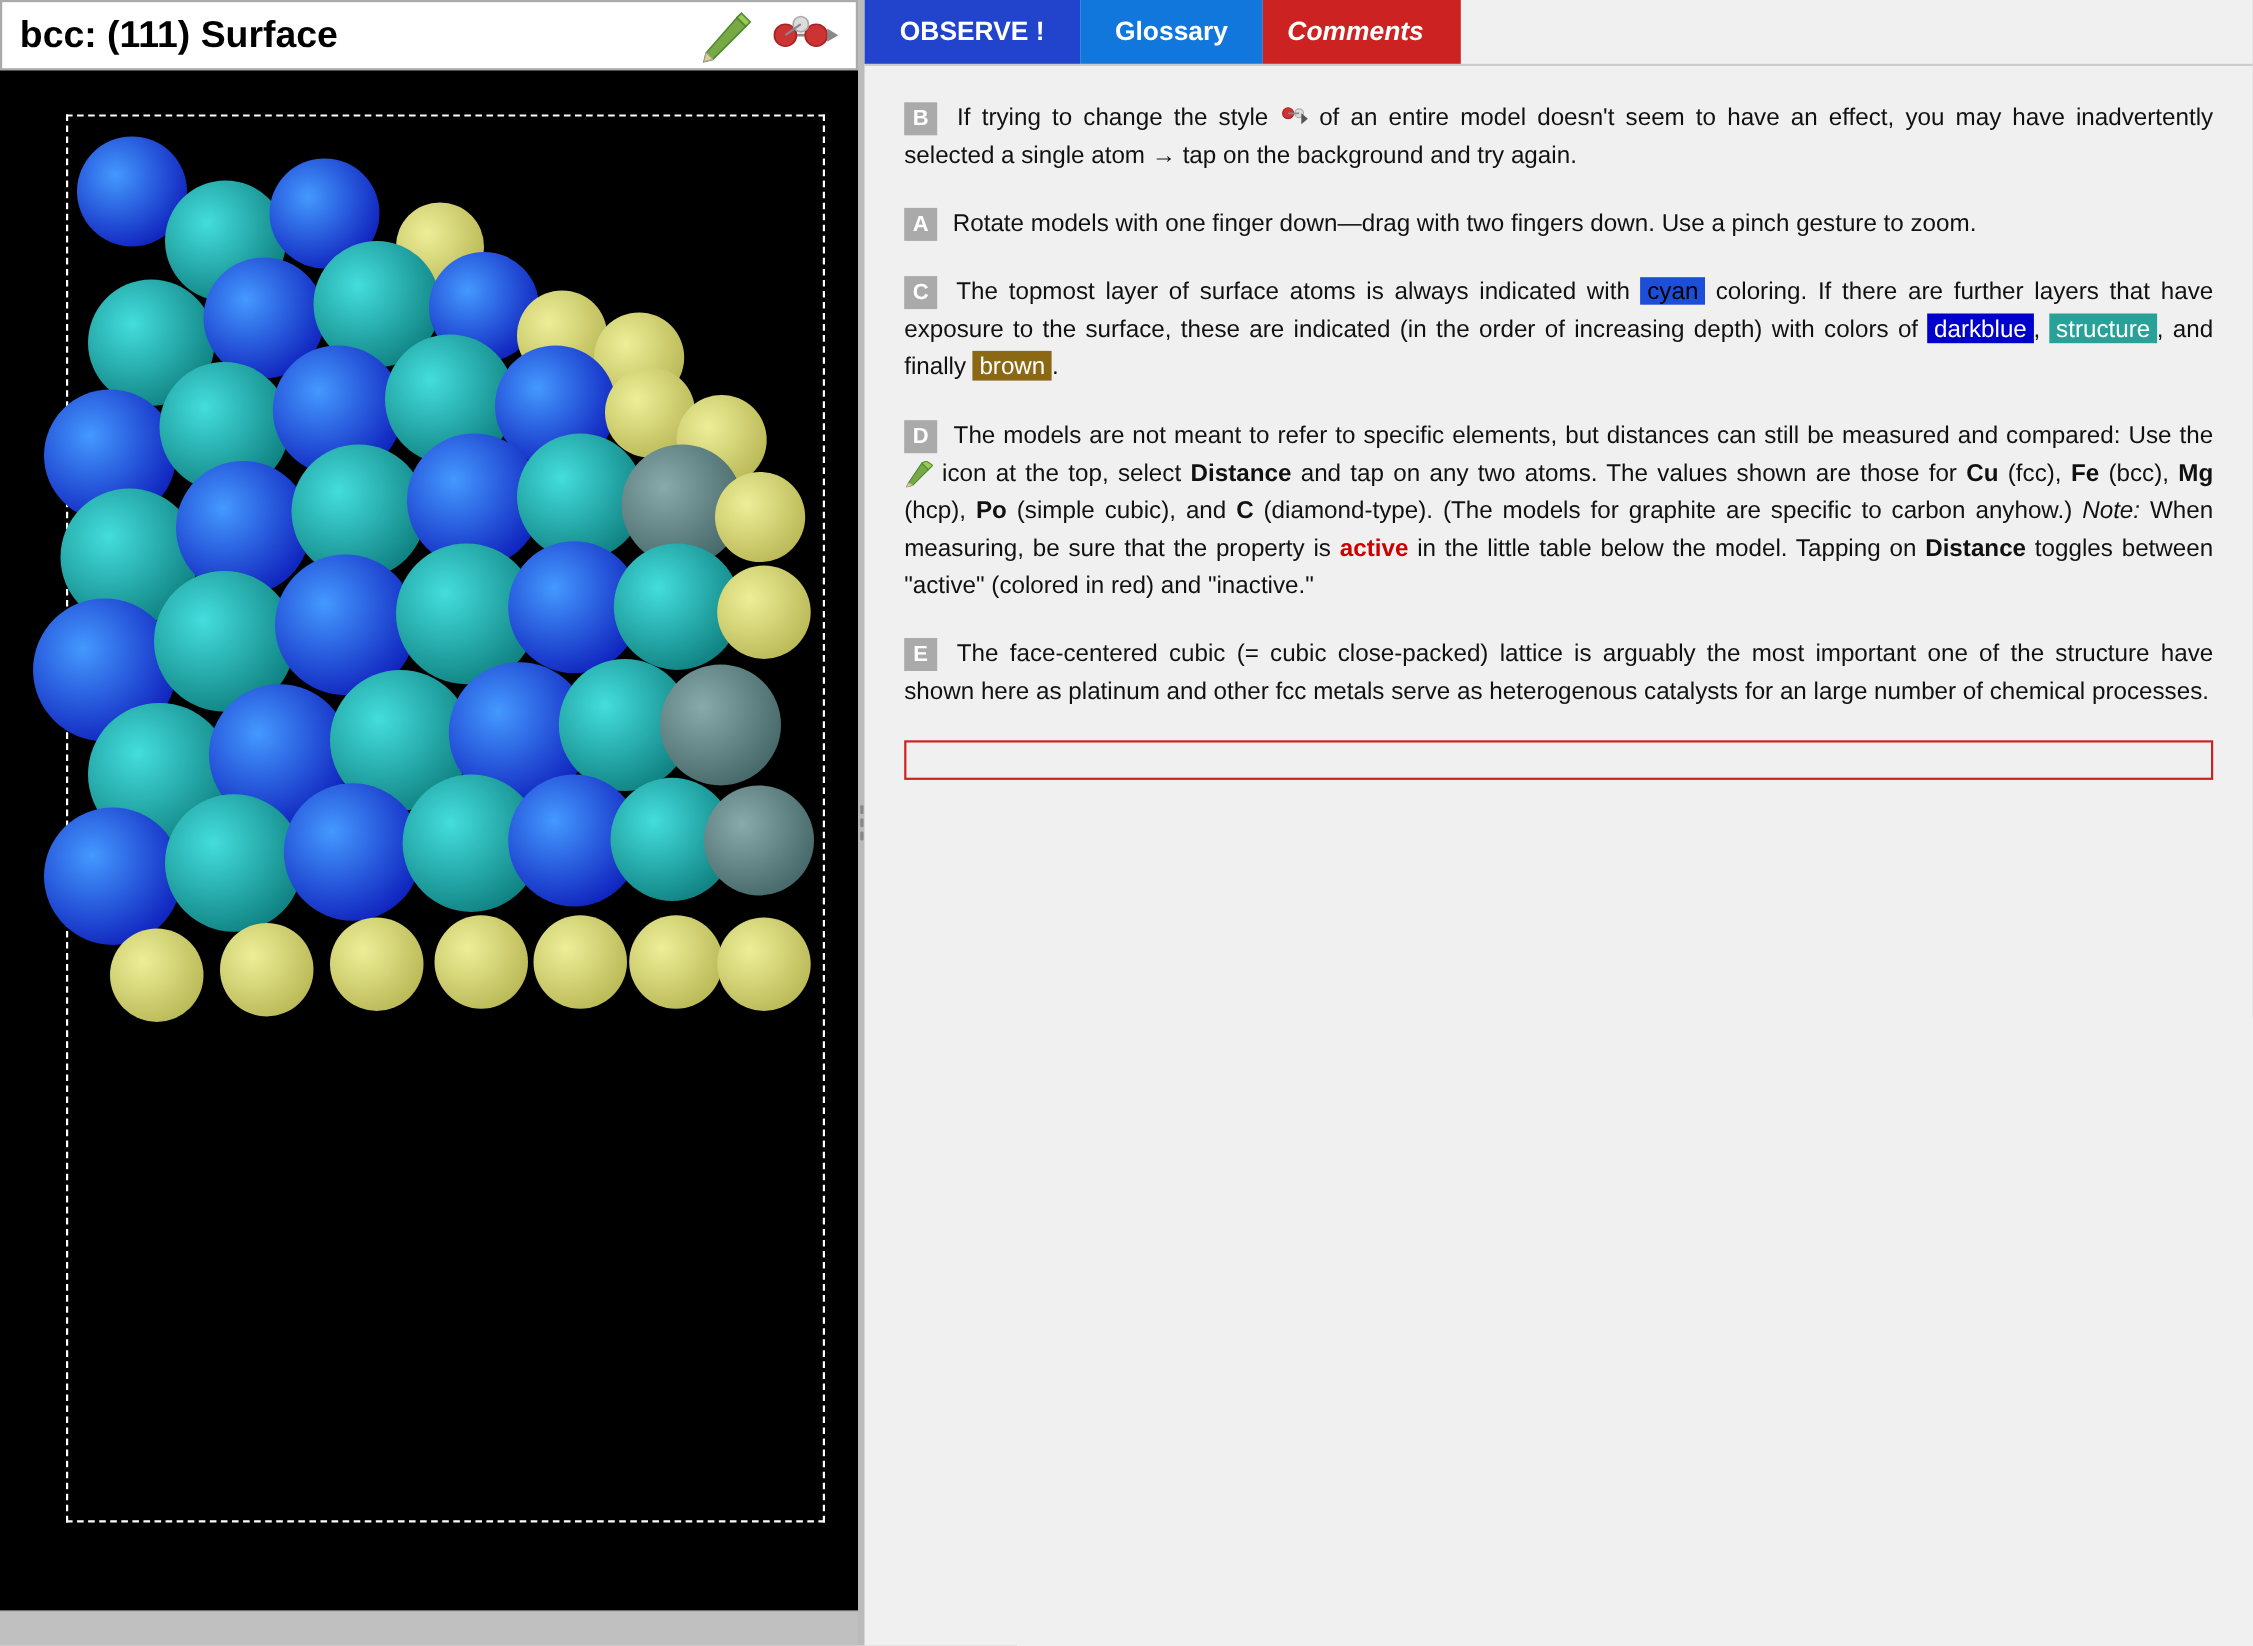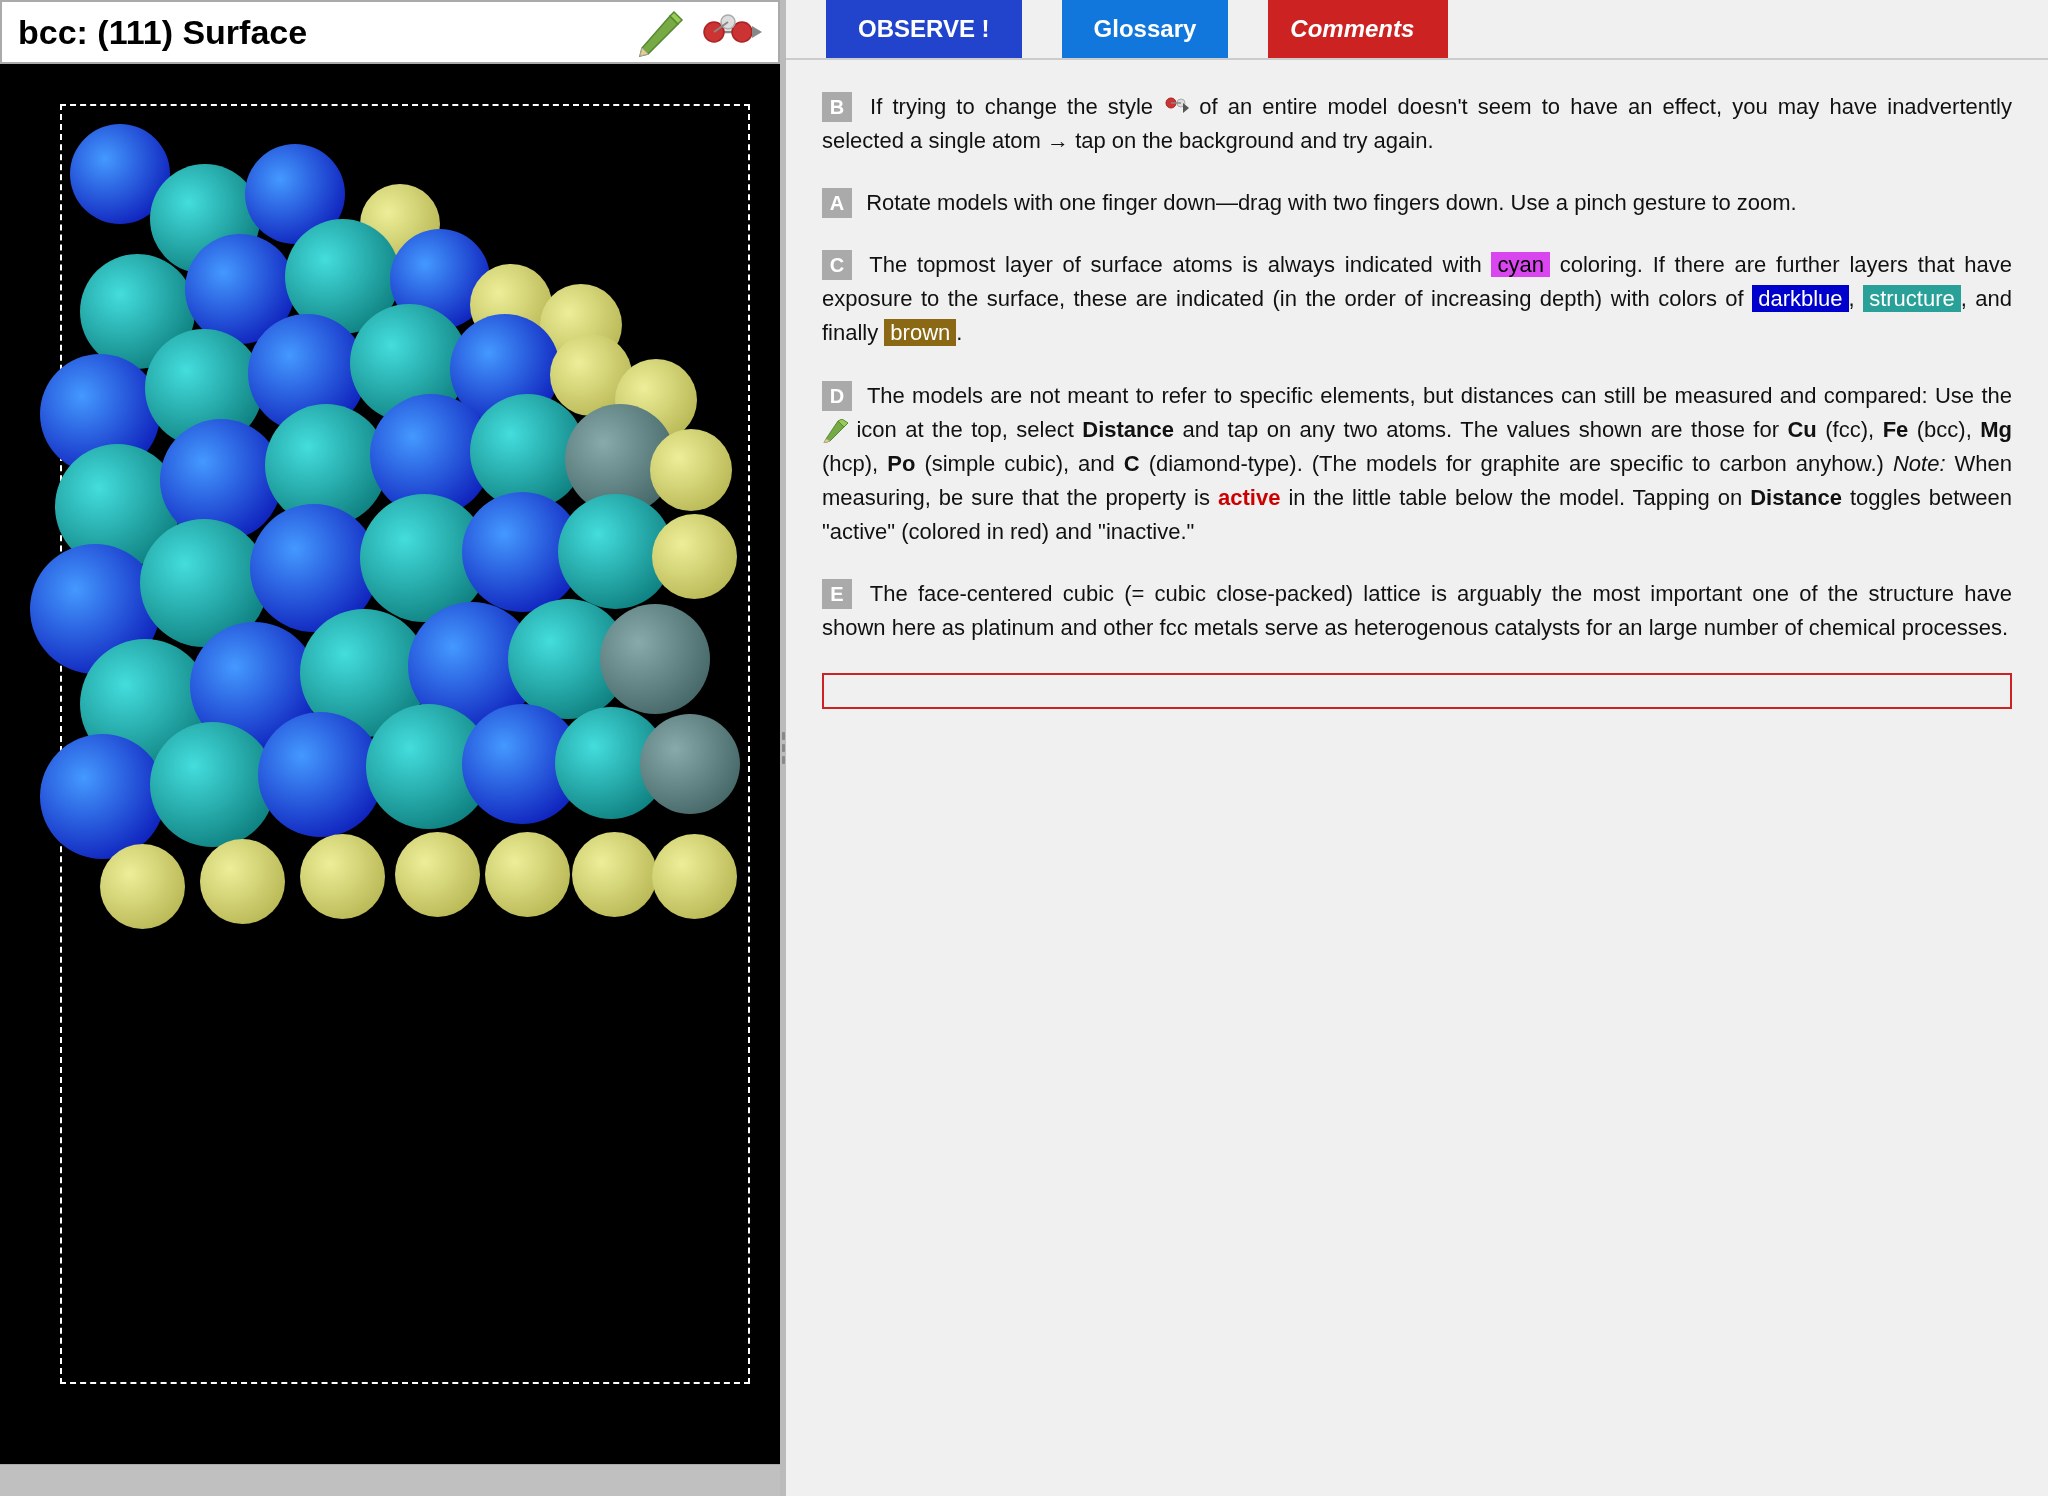--- a/index.html
+++ b/index.html
@@ -91,21 +91,20 @@
     .tab {
       display: flex;
       align-items: center;
       justify-content: center;
       padding: 0 32px;
       font-size: 24px;
       font-weight: bold;
       cursor: pointer;
       border: none;
       outline: none;
-      margin-left: 40px;
     }
 
     .tab-observe {
       background: #2244cc;
       color: white;
       min-width: 180px;
     }
 
     .tab-glossary {
       background: #1177dd;
@@ -147,21 +146,21 @@
       line-height: 30px;
       margin-right: 8px;
       flex-shrink: 0;
     }
 
     .section-text {
       display: inline;
     }
 
     .highlight-cyan {
-      background: #d946ef;
+      background: #1d4ed8;
       color: #000;
       padding: 0 6px;
     }
 
     .highlight-darkblue {
       background: #0000cc;
       color: white;
       padding: 1px 6px;
     }
 

